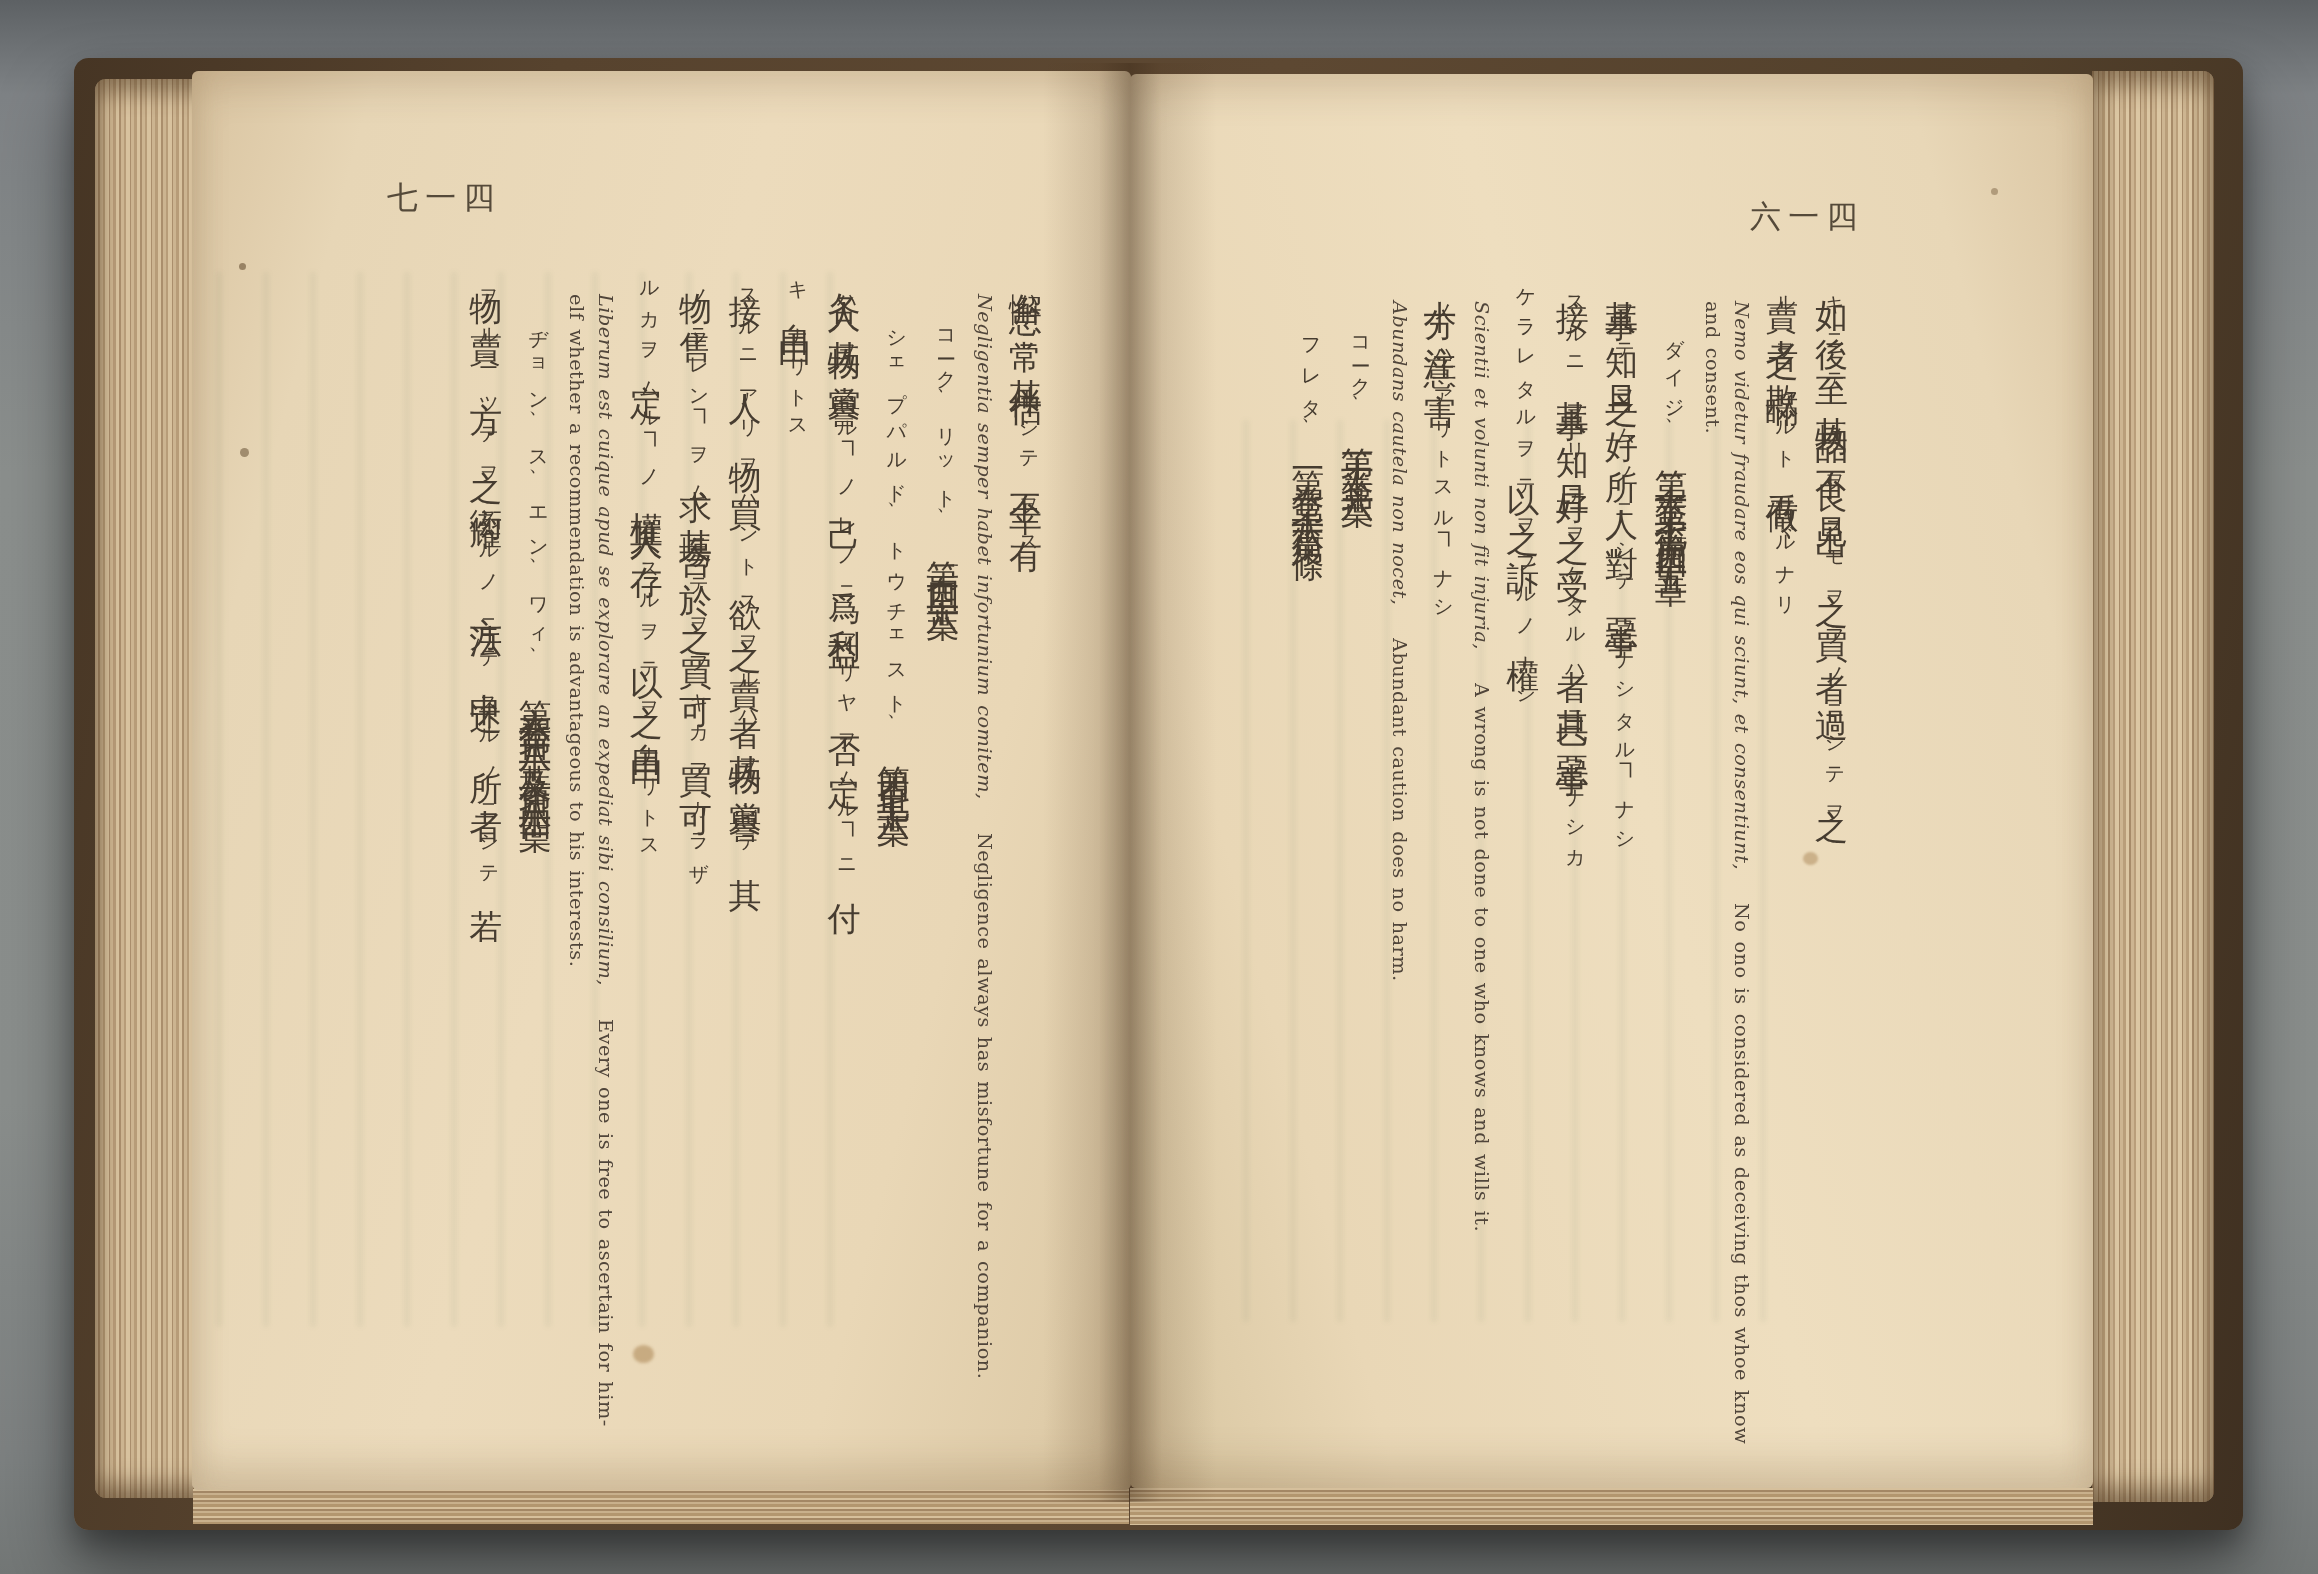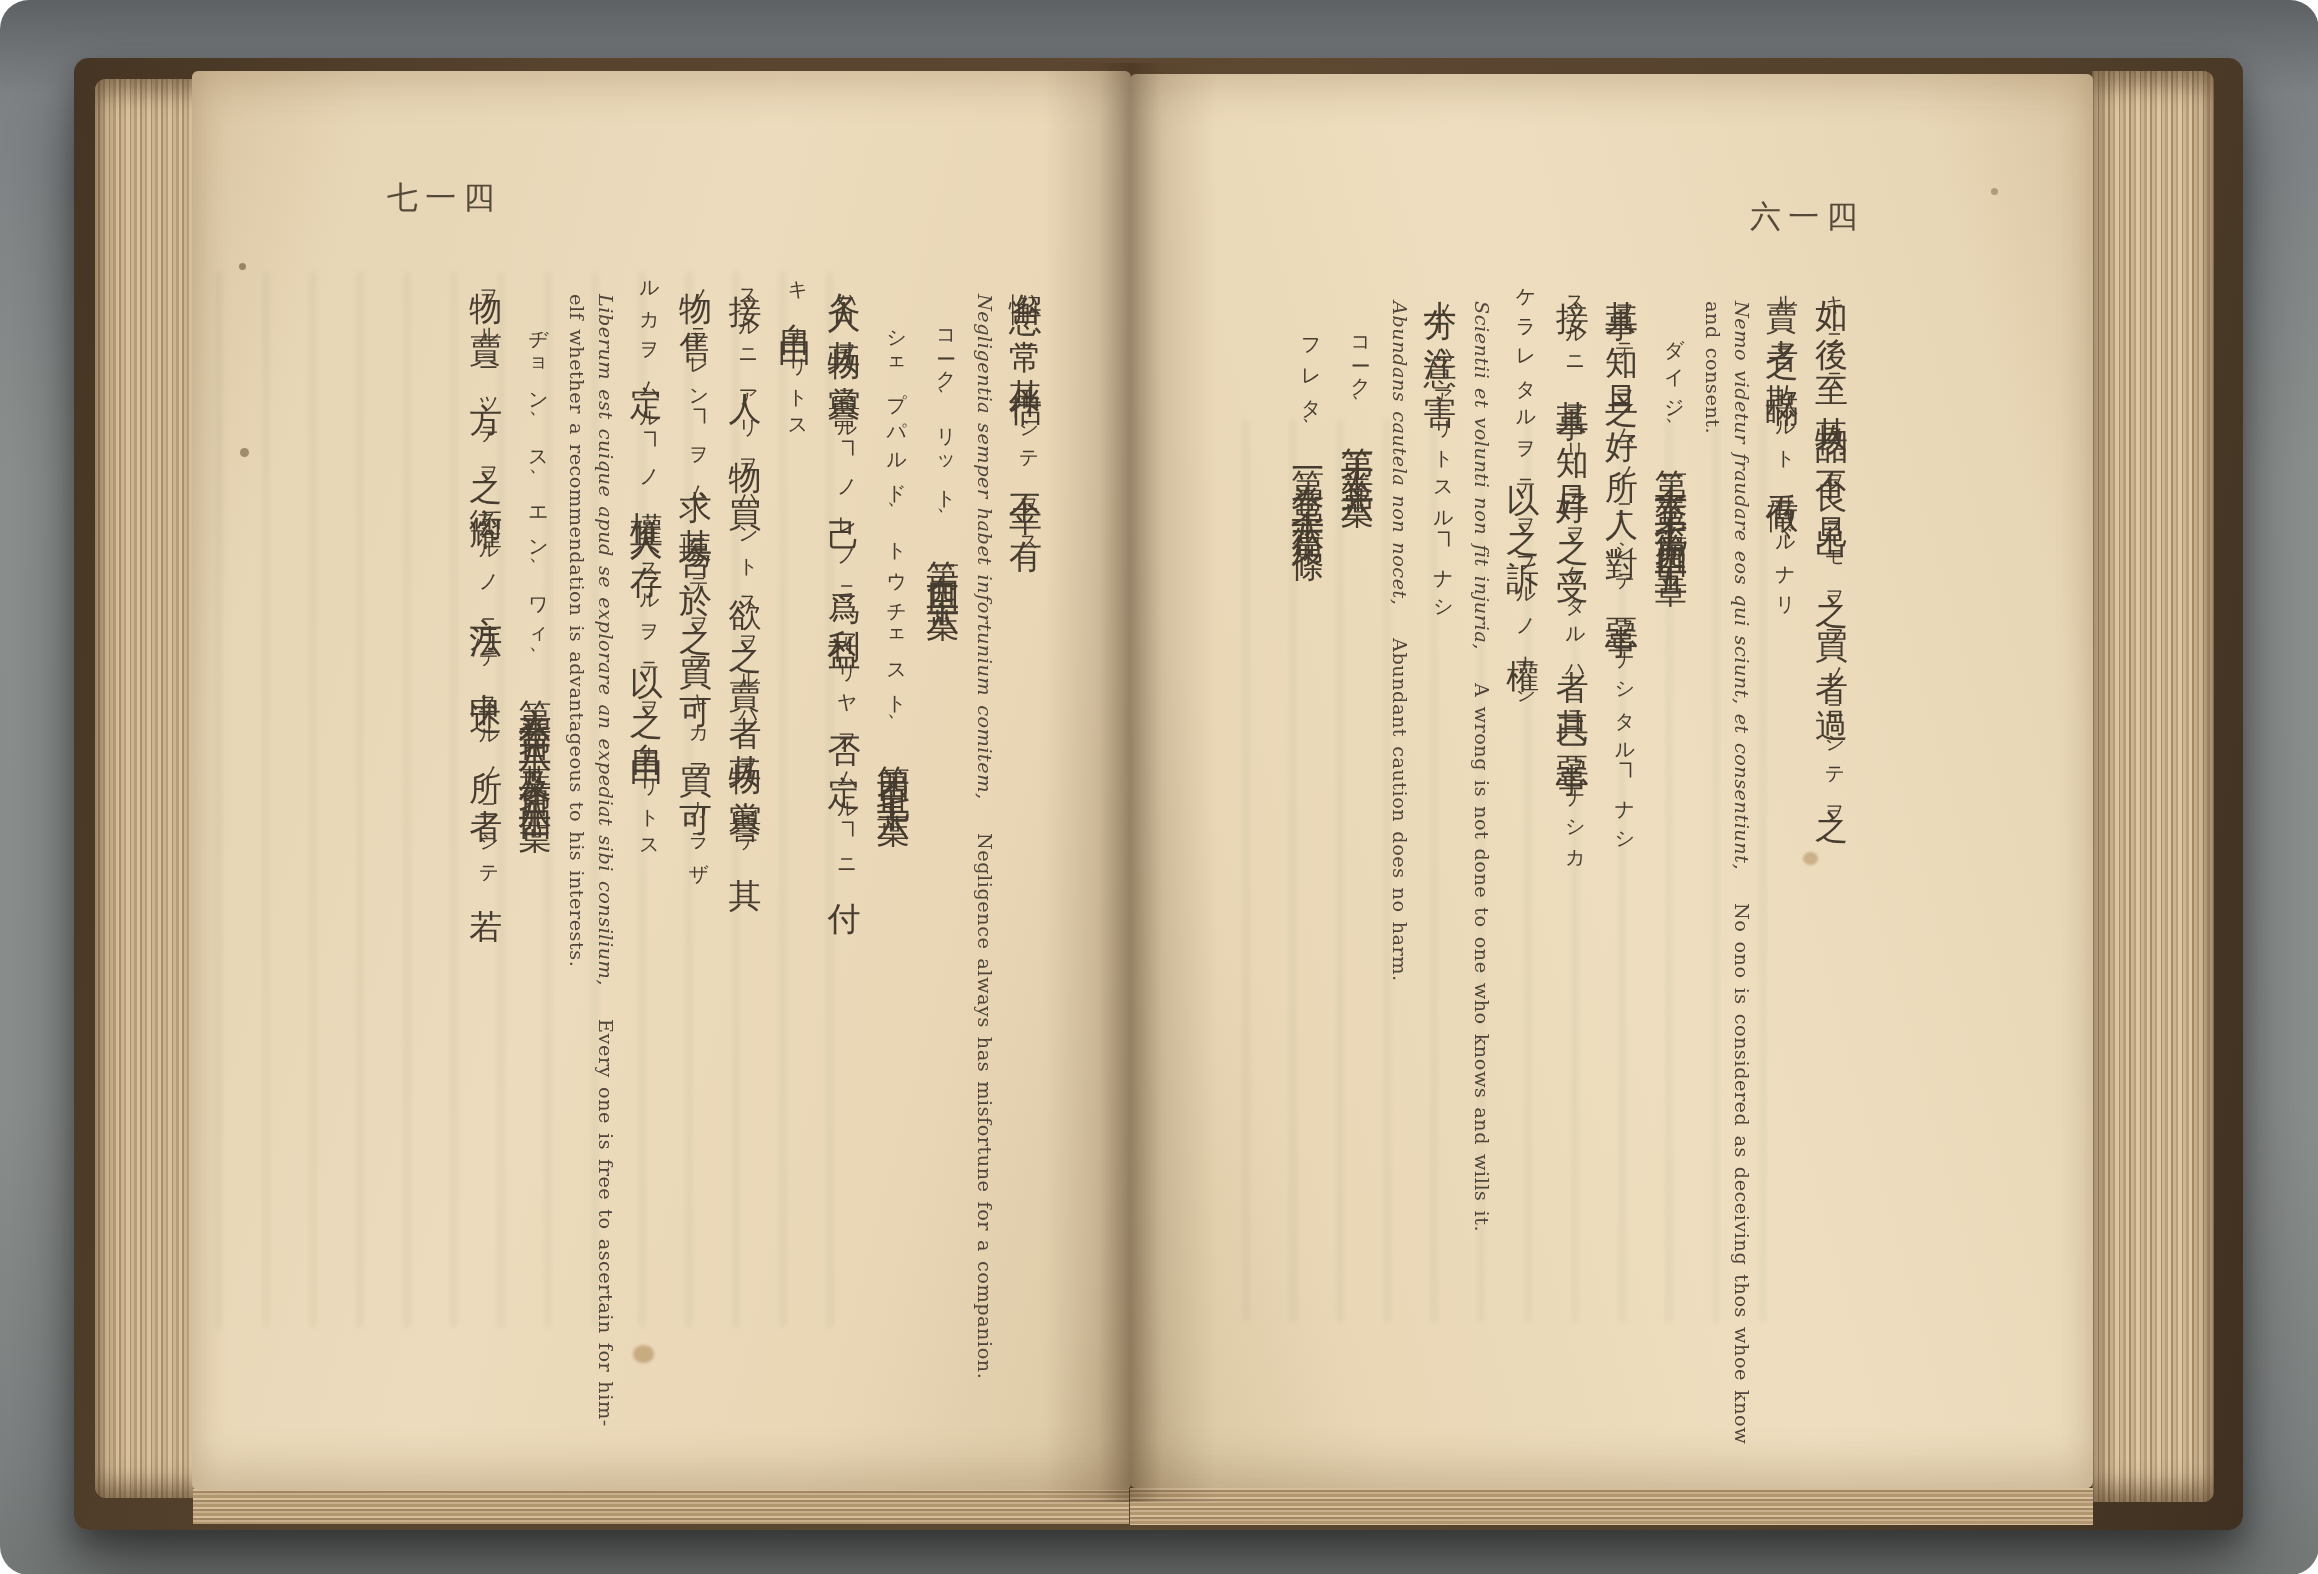--- a/index.html
+++ b/index.html
@@ -1,19 +1,19 @@
 <!DOCTYPE html>
 <html style="font-size:13px"><head>
 <meta charset="utf-8">
 <style>
   html,body{margin:0;padding:0;}
   body{width:2319px;height:1575px;overflow:hidden;
        font-family:"DejaVu Serif","Liberation Serif",serif;}
   .scene{position:relative;width:2319px;height:1575px;
-         background:linear-gradient(180deg,#5d6164 0%,#7e8285 6%,#8b8f8d 30%,#8a8e8c 70%,#7d8181 92%,#737776 100%);border-radius:29px;}
+         background:linear-gradient(180deg,#5d6164 0%,#7e8285 6%,#8b8f8d 30%,#8a8e8c 70%,#7d8181 92%,#737776 100%);}
   
   .book{position:absolute;left:74px;top:58px;width:2169px;height:1472px;
         background:linear-gradient(100deg,#463524 0%,#57432e 20%,#5d4832 50%,#52402b 80%,#3f3021 100%);
         border-radius:14.5px;box-shadow:0 44px 76px rgba(0,0,0,.40),0 14.5px 28px rgba(0,0,0,.30);}
   .stack{position:absolute;}
   .stack-left{left:95px;top:79px;width:119px;height:1419px;border-radius:11.3px 0 0 11.3px;
         background:repeating-linear-gradient(90deg,#d8c29e 0 3.2px,#aa8e6c 3.2px 4.8px,#ccb490 4.8px 8px,#b79c78 8px 10.5px);
         box-shadow:inset 0 14.5px 21px rgba(70,48,26,.45),inset 0 -14.5px 21px rgba(70,48,26,.5);}
   .stack-right{left:2092px;top:71px;width:122px;height:1431px;border-radius:0 11.3px 11.3px 0;
         background:repeating-linear-gradient(90deg,#b99e7a 0 2.4px,#dcc7a3 2.4px 5.6px,#a78b69 5.6px 7.2px,#cdb591 7.2px 10.5px);

